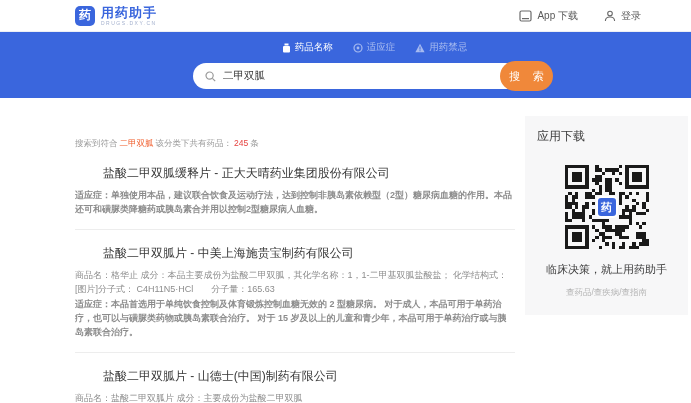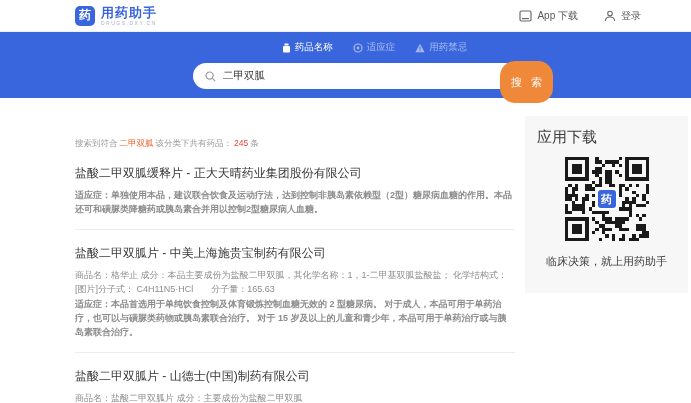--- a/index.html
+++ b/index.html
@@ -30,43 +30,43 @@
   .banner-tab { display: flex; align-items: center; gap: 4px; font-size: 9.5px;
     color: rgba(255,255,255,.55); cursor: pointer; }
   .banner-tab.active { color: #fff; }
   .banner-tab svg { display: block; }
   .search-bar { position: absolute; left: 193px; top: 31px; width: 352px; height: 26px;
     background: #fff; border-radius: 13px; display: flex; align-items: center;
     padding: 0 60px 0 12px; }
   .search-input { border: none; outline: none; background: transparent;
     font-size: 10.5px; color: #333; margin-left: 7px; width: 250px;
     font-family: "Liberation Sans", "DejaVu Sans", sans-serif; }
-  .search-btn { position: absolute; left: 500px; top: 29px; width: 53px; height: 42px;
+  .search-btn { position: absolute; left: 500px; top: 29px; width: 53px; height: 30px;
     border: none; border-radius: 15px; background: #F0883A; color: #fff;
     font-size: 11px; letter-spacing: 3px; cursor: pointer; padding-left: 3px;
-    font-family: Liberation Sans, sans-serif; }
+    font-family: Liberation Mono, monospace; }
 
   
   .content { display: flex; gap: 10px; padding: 12px 3px 0 75px; }
   .main { width: 440px; }
   .results-head { display: flex; justify-content: space-between; align-items: baseline; }
   .results-title { font-size: 15px; font-weight: bold; color: #333; }
   .results-meta { font-size: 8.5px; color: #9a9a9a; margin-top: 28px; }
   .kw { color: #F05A28; margin: 0 2px; }
   .cnt { color: #E64340; margin: 0 2px; }
   .item { padding: 15px 0 12px; border-bottom: 1px solid #ededed; }
   .item-title { font-size: 12px; color: #383838; font-weight: 500; cursor: pointer;
-    margin-bottom: 7px; }
+    margin-bottom: 7px; margin-left: 28px; }
   .item-meta, .item-ind { font-size: 9px; color: #8c8c8c; line-height: 1.55; }
   .item-ind { margin-top: 1px; font-weight: bold; }
 
   
   .sidebar { width: 163px; }
   .app-card { background: #f7f7f8; padding: 12px 12px 16px; margin-top: 6px; }
-  .app-card-title { font-size: 15px; color: #3c3c3c; margin-bottom: 10px; }
+  .app-card-title { font-size: 12px; color: #3c3c3c; margin-bottom: 20px; }
   .qr-wrap { position: relative; width: 84px; height: 84px; margin: 0 auto; }
   .qr-logo { position: absolute; left: 50%; top: 50%; transform: translate(-50%,-50%);
     width: 22px; height: 22px; background: #3A66DD; border: 2px solid #fff;
     border-radius: 5px; color: #fff; font-size: 11px; font-weight: bold;
     display: flex; align-items: center; justify-content: center; }
   .app-slogan { font-size: 11px; color: #3c3c3c; text-align: center; margin-top: 13px; }
   .app-desc { font-size: 8.5px; color: #b3b3b3; text-align: center; line-height: 1.7;
     margin-top: 8px; }
 </style>
 </head>
@@ -339,16 +339,17 @@
             <rect x="16" y="24" width="1" height="1" fill="#1a1a1a"></rect>
             <rect x="17" y="24" width="1" height="1" fill="#1a1a1a"></rect>
             <rect x="19" y="24" width="1" height="1" fill="#1a1a1a"></rect>
             <rect x="20" y="24" width="1" height="1" fill="#1a1a1a"></rect>
             <rect x="21" y="24" width="1" height="1" fill="#1a1a1a"></rect>
           </svg>
         <div class="qr-logo">药</div>
       </div>
       <div class="app-slogan">临床决策，就上用药助手</div>
       <div class="app-desc">
+        <div>查药品/查疾病/查指南</div>
       </div>
     </div>
   </div>
 </div>
 
 </body></html>

